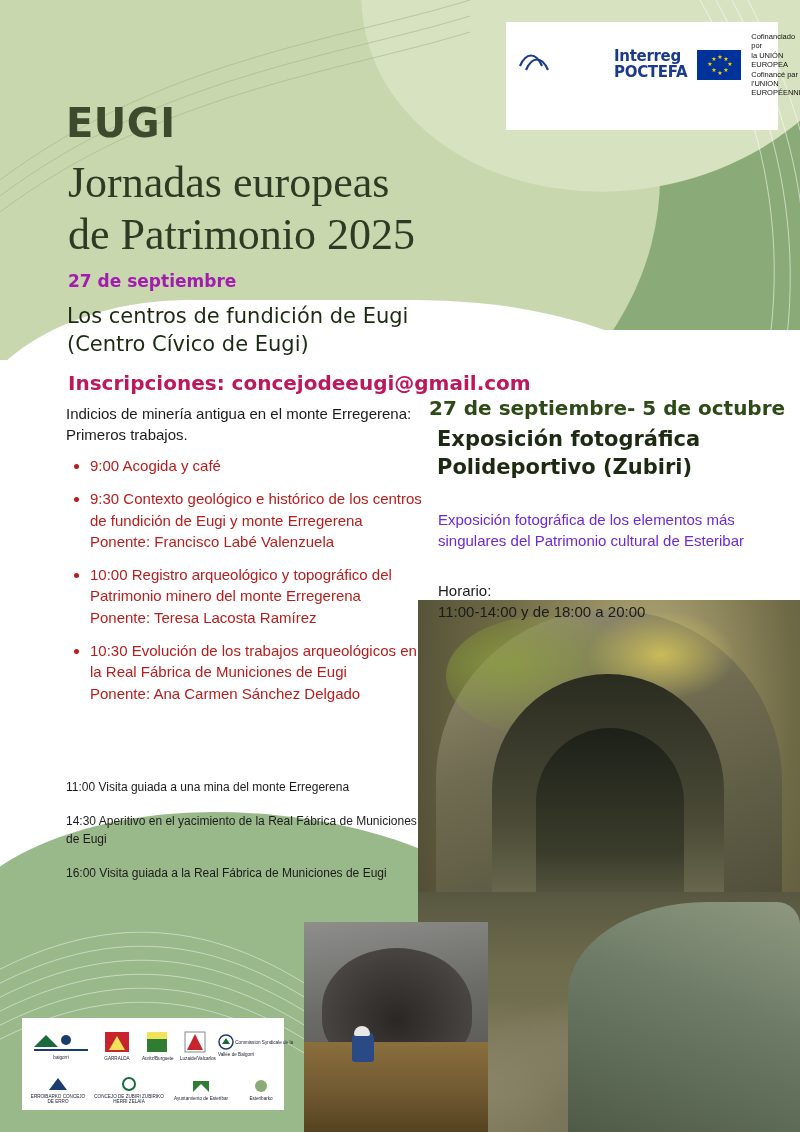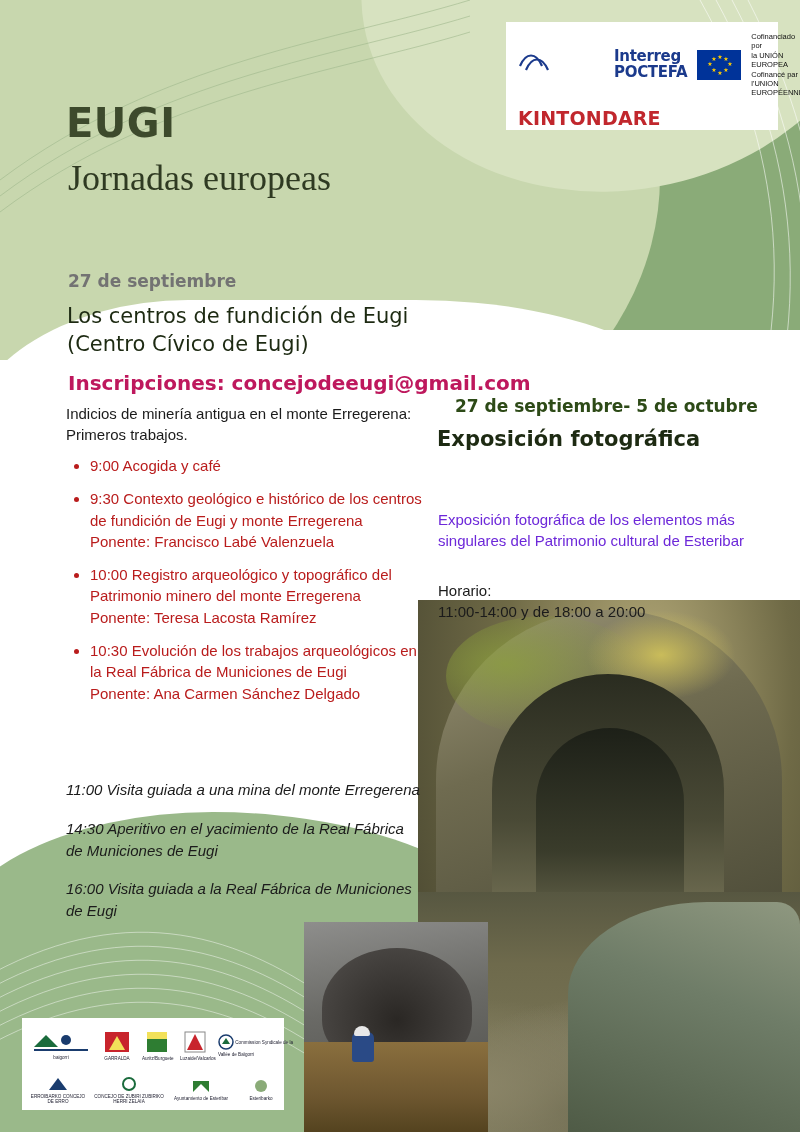--- a/index.html
+++ b/index.html
@@ -240,32 +240,32 @@
     font-family: "DejaVu Sans", sans-serif;
     font-weight: bold;
     font-size: 40px;
     color: #3d4a2c;
     letter-spacing: 0.5px;
   }
   .title {
     position: absolute;
     left: 68px; top: 157px;
     font-family: "Liberation Serif", serif;
-    font-size: 36px;
+    font-size: 44px;
     line-height: 1.18;
     color: #2f3a22;
     width: 520px;
   }
   .date1 {
     position: absolute;
     left: 68px; top: 271px;
     font-family: "DejaVu Sans", sans-serif;
     font-weight: bold;
     font-size: 17px;
-    color: #737373;
+    color: #a21caf;
   }
   .subtitle1 {
     position: absolute;
     left: 67px; top: 303px;
     font-family: "DejaVu Sans", sans-serif;
     font-weight: normal;
     font-size: 21px;
     line-height: 1.32;
     color: #1d2a12;
     width: 420px;
@@ -297,35 +297,34 @@
     font-size: 15px;
     line-height: 1.42;
     color: #b91c1c;
   }
   .prog-list li { margin-bottom: 12px; }
   .prog-list li:last-child { margin-bottom: 0; }
   .prog-after {
     position: absolute;
     left: 66px; top: 779px;
     width: 356px;
-    font-size: 15px;
+    font-size: 12px;
     line-height: 1.45;
     color: #1b1b1b;
-    font-style: italic;
   }
   .prog-after p { margin: 0 0 17px 0; }
   .prog-after p:last-child { margin-bottom: 0; }
 
   
   .date2 {
     position: absolute;
-    left: 455px; top: 396px;
-    font-family: "DejaVu Sans", sans-serif;
-    font-weight: bold;
-    font-size: 17px;
+    left: 429px; top: 396px;
+    font-family: "DejaVu Sans", sans-serif;
+    font-weight: bold;
+    font-size: 20px;
     color: #2d4a17;
   }
   .subtitle2 {
     position: absolute;
     left: 437px; top: 426px;
     width: 330px;
     font-family: "DejaVu Sans", sans-serif;
     font-weight: bold;
     font-size: 21px;
     line-height: 1.32;
@@ -454,26 +453,26 @@
           <span style="left:14px;top:6px;">★</span>
         </div>
       </div>
       <div class="eu-text">
         <div>Cofinanciado por</div>
         <div>la UNIÓN EUROPEA</div>
         <div>Cofinancé par</div>
         <div>l'UNION EUROPÉENNE</div>
       </div>
     </div>
-    <div class="kintondare">KINTONDARE</div>
   </div>
 
   <div class="eugi">EUGI</div>
   <div class="title">
     <div>Jornadas europeas</div>
+    <div>de Patrimonio 2025</div>
   </div>
 
   <div class="date1">27 de septiembre</div>
   <div class="subtitle1">
     <div>Los centros de fundición de Eugi</div>
     <div>(Centro Cívico de Eugi)</div>
   </div>
   <div class="inscrip">Inscripciones: concejodeeugi@gmail.com</div>
 
   <div class="prog-intro">Indicios de minería antigua en el monte Erregerena: Primeros trabajos.</div>
@@ -490,20 +489,21 @@
 
   <div class="prog-after">
     <p>11:00  Visita guiada a una mina del monte Erregerena</p>
     <p>14:30 Aperitivo en el yacimiento de la Real Fábrica de Municiones de Eugi</p>
     <p>16:00 Visita guiada a la  Real Fábrica de Municiones de Eugi</p>
   </div>
 
   <div class="date2">27 de septiembre- 5 de octubre</div>
   <div class="subtitle2">
     <div>Exposición fotográfica</div>
+    <div>Polideportivo (Zubiri)</div>
   </div>
   <div class="expo-text">Exposición fotográfica de los elementos más singulares del Patrimonio cultural de Esteribar</div>
   <div class="horario">
     <div>Horario:</div>
     <div>11:00-14:00 y de 18:00 a 20:00</div>
   </div>
 
   <div class="logo-strip">
     <div class="row1">
       <div class="mini" style="width:62px">

